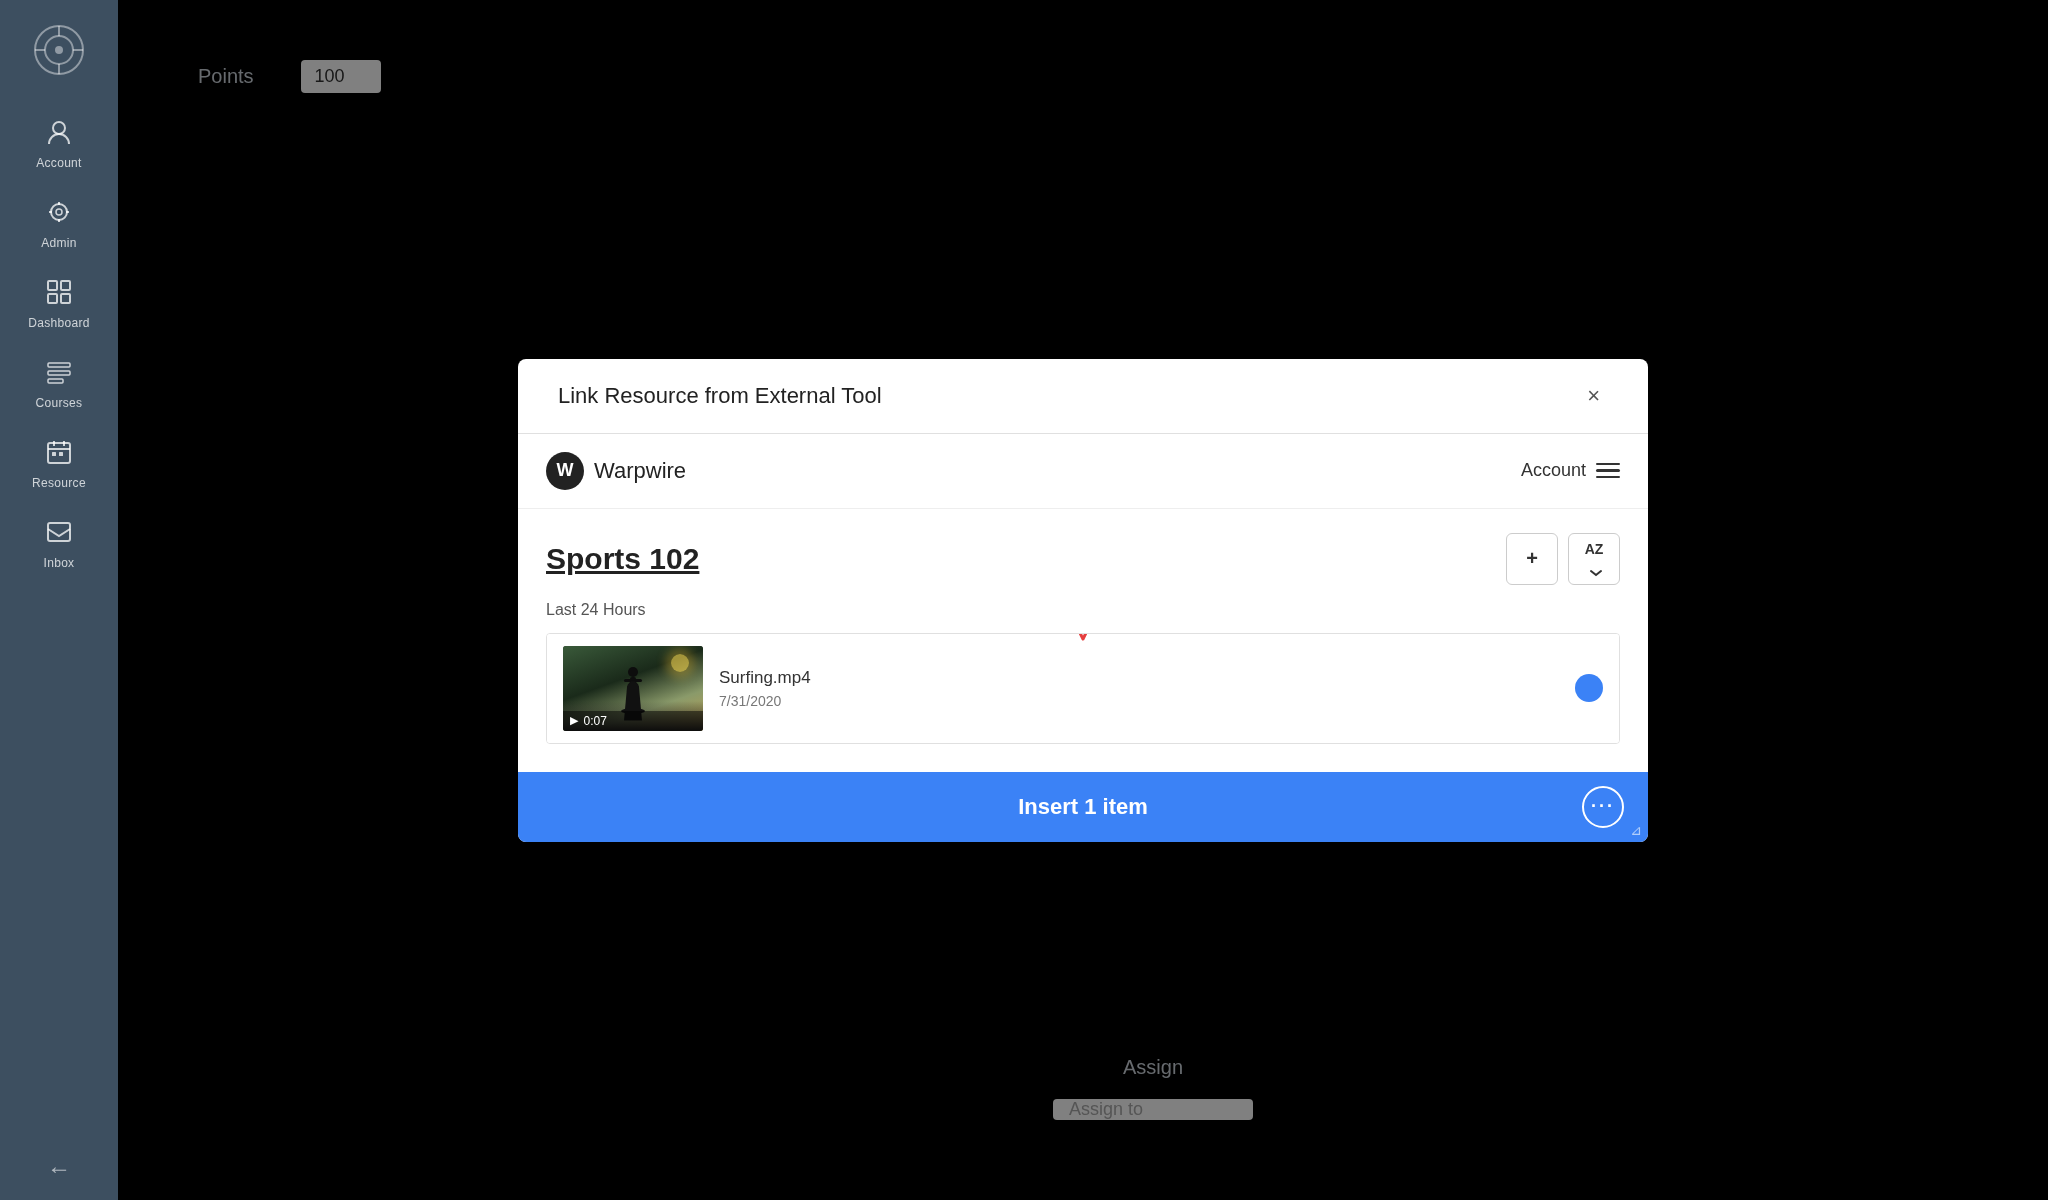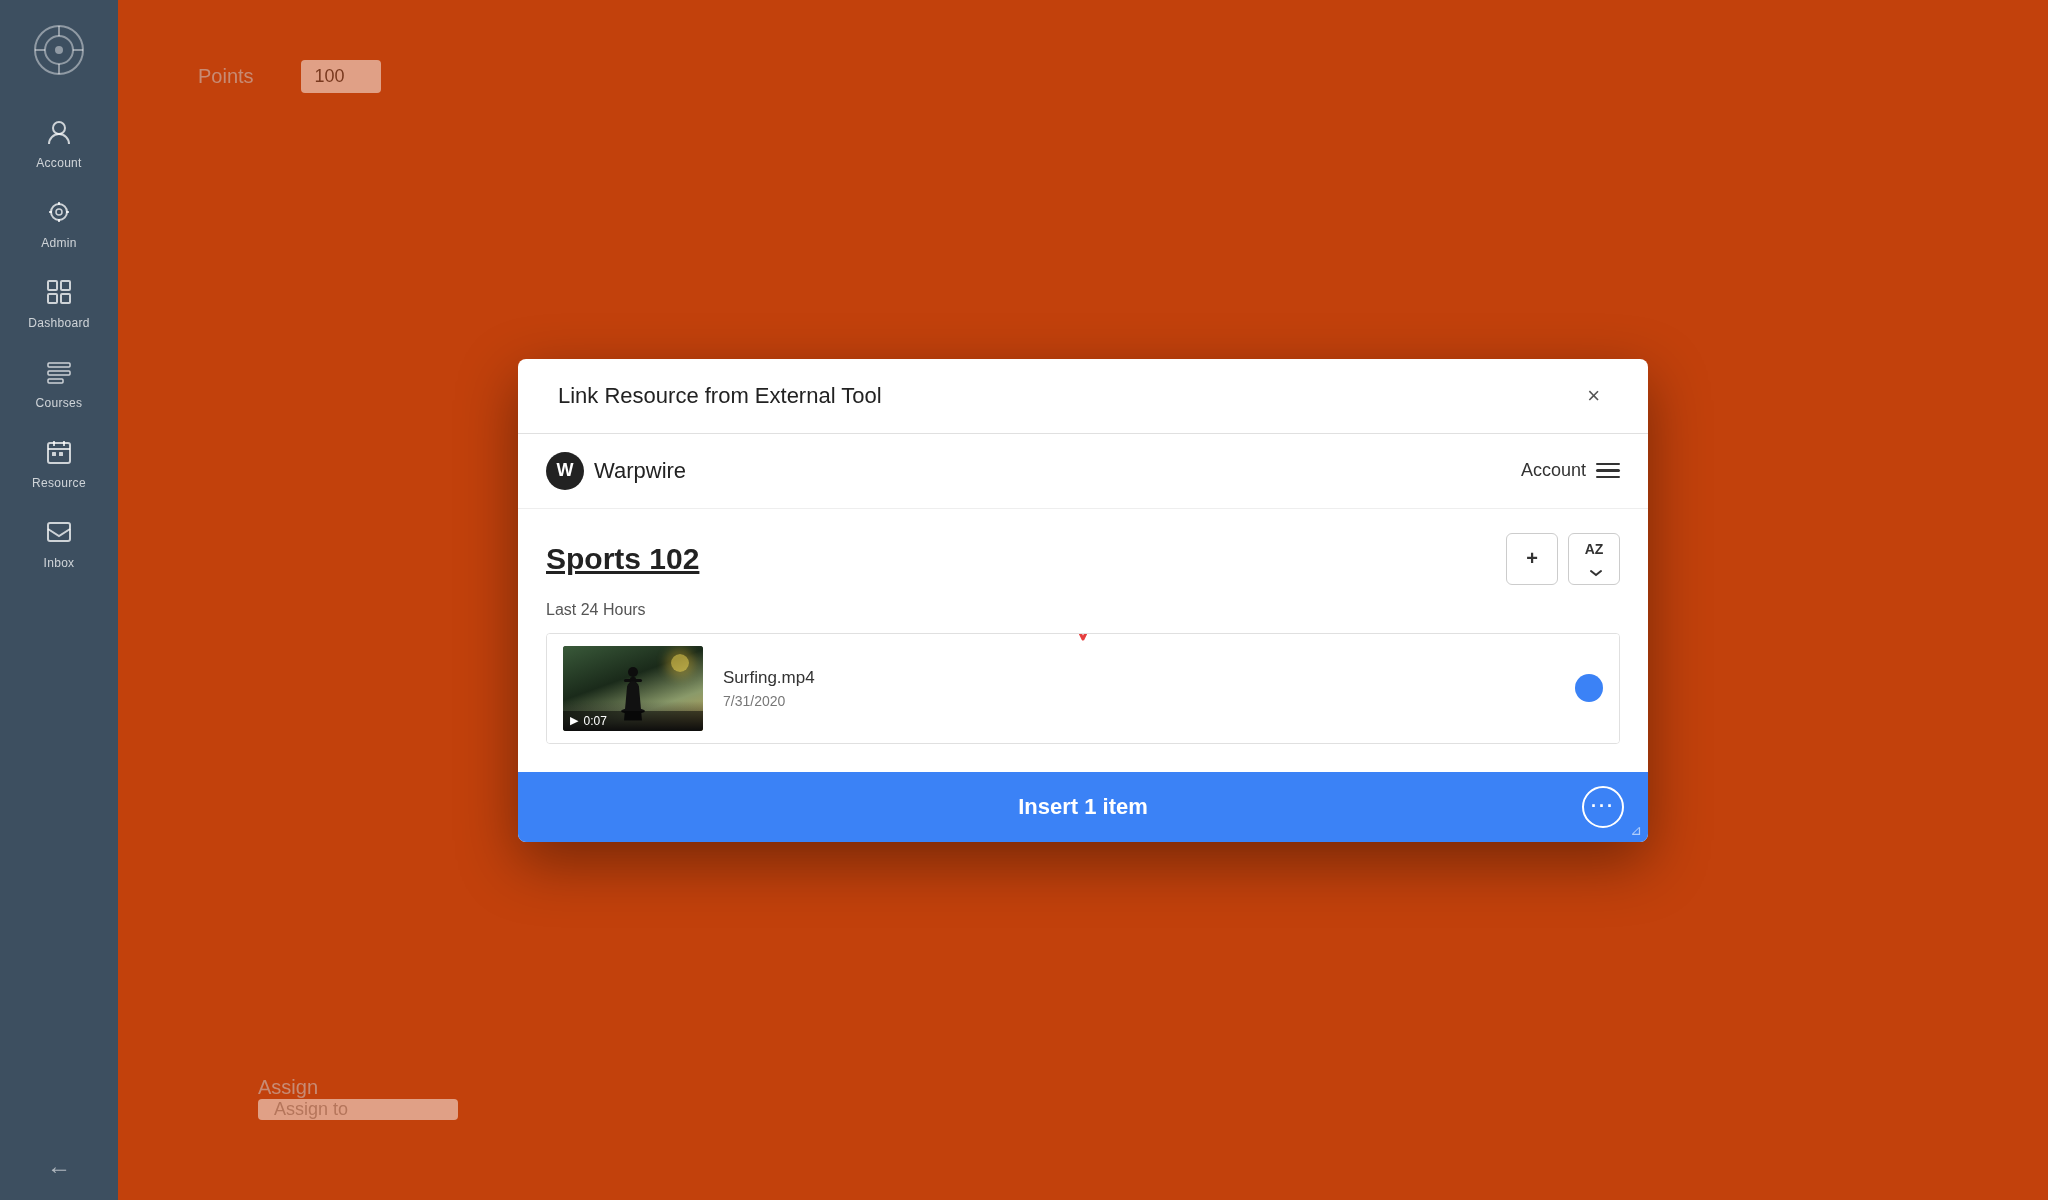--- a/index.html
+++ b/index.html
@@ -67,21 +67,21 @@
     .sidebar-bottom .icon {
       font-size: 22px;
       color: rgba(255,255,255,0.6);
       cursor: pointer;
     }
 
     
     .main-area {
       flex: 1;
       height: 100%;
-      background: #c2410c;
+      background: #000000;
       position: relative;
       display: flex;
       flex-direction: column;
     }
 
     
     .bg-content {
       width: 100%;
       height: 100%;
       display: flex;
@@ -106,22 +106,23 @@
       min-width: 80px;
       margin-left: 27px;
     }
     .bg-bottom {
       position: absolute;
       bottom: 80px;
       left: 140px;
       right: 0;
       display: flex;
       flex-direction: column;
-      gap: 0;
+      gap: 20px;
       opacity: 0.5;
+      align-items: center;
     }
     .bg-bottom-row {
       display: flex;
       align-items: center;
       gap: 20px;
       color: #d0d8e0;
       font-size: 18px;
     }
     .bg-input2 {
       background: white;
@@ -335,22 +336,21 @@
     .play-icon {
       color: white;
       font-size: 11px;
     }
     .duration {
       color: white;
       font-size: 12px;
     }
     .media-info {
       flex: 1;
-      padding: 0 8px;
-      margin-left: 12px;
+      padding: 0 16px;
     }
     .media-name {
       font-size: 17px;
       color: #333;
       margin-bottom: 5px;
     }
     .media-date {
       font-size: 14px;
       color: #777;
     }

